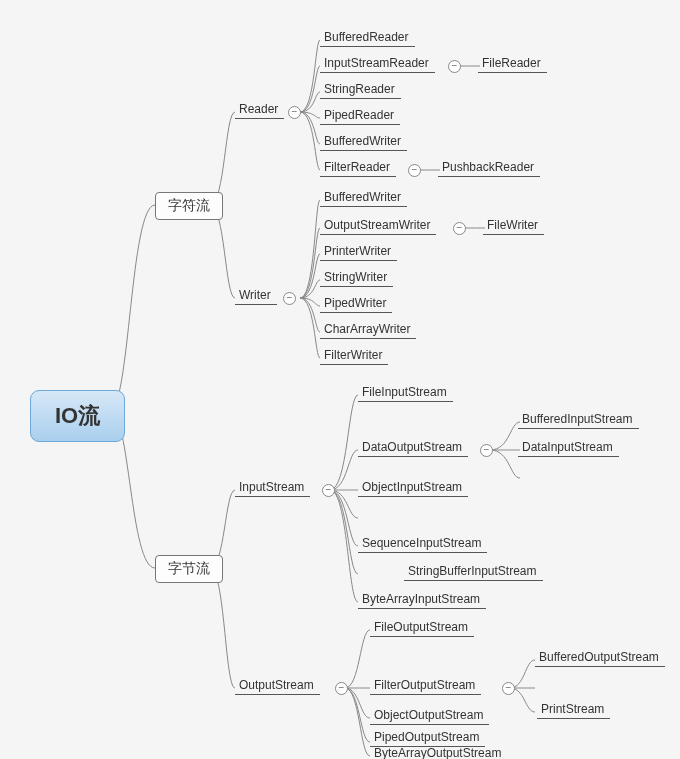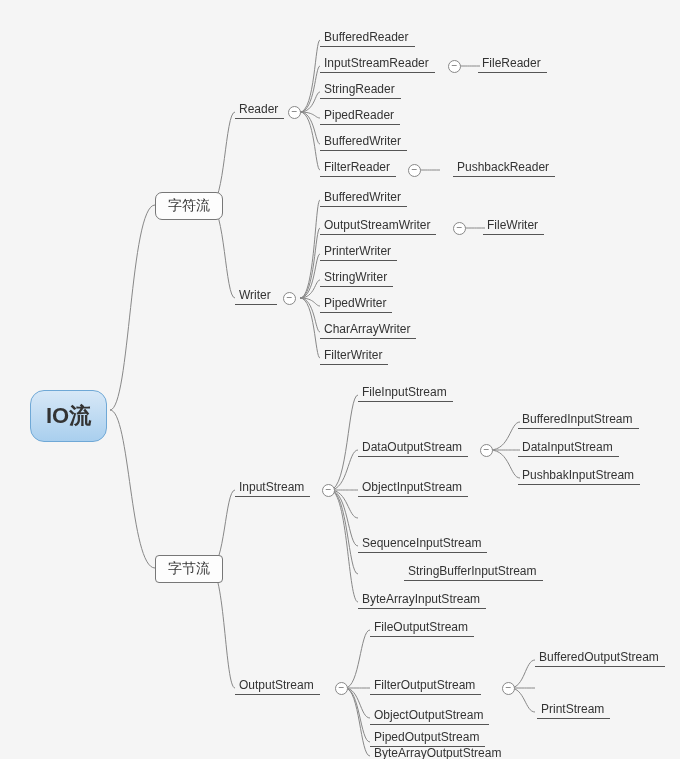--- a/index.html
+++ b/index.html
@@ -16,23 +16,23 @@
     position: relative;
     width: 680px;
     height: 759px;
   }
   .node {
     position: absolute;
     white-space: nowrap;
   }
   .root {
     border: 1px solid #6fa8d6;
-    border-radius: 14px;
+    border-radius: 9px;
     background: linear-gradient(#d7e8f7, #a9cfee);
-    padding: 10px 15px;
+    padding: 10px 24px;
     font-size: 22px;
     font-weight: bold;
     color: #333;
   }
   .box {
     border: 1px solid #777;
     border-radius: 4px;
     background: #fdfdfd;
     padding: 4px 12px;
     font-size: 14px;
@@ -126,21 +126,21 @@
 
     <path d="M510,688 C525,688 525,660 535,660"></path>
     <path d="M510,688 C525,688 525,688 535,688"></path>
     <path d="M510,688 C525,688 525,712 535,712"></path>
   </svg>
 
   <div class="node root" style="left:30px; top:390px;">
     <span>IO流</span>
   </div>
 
-  <div class="node box" style="left:155px; top:192px;border-radius:7px;">
+  <div class="node box" style="left:155px; top:192px;">
     <span>字符流</span>
   </div>
   <div class="node box" style="left:155px; top:555px;">
     <span>字节流</span>
   </div>
 
   <div class="node leaf" style="left:235px; top:100px;">
     <span>Reader</span>
   </div>
   <div class="collapse" style="left:288px; top:106px;">−</div>
@@ -152,21 +152,21 @@
 
   <div class="node leaf" style="left:320px; top:28px;">BufferedReader</div>
   <div class="node leaf" style="left:320px; top:54px;">InputStreamReader</div>
   <div class="collapse" style="left:448px; top:60px;">−</div>
   <div class="node leaf" style="left:478px; top:54px;">FileReader</div>
   <div class="node leaf" style="left:320px; top:80px;">StringReader</div>
   <div class="node leaf" style="left:320px; top:106px;">PipedReader</div>
   <div class="node leaf" style="left:320px; top:132px;">BufferedWriter</div>
   <div class="node leaf" style="left:320px; top:158px;">FilterReader</div>
   <div class="collapse" style="left:408px; top:164px;">−</div>
-  <div class="node leaf" style="left:453px; top:158px;">PushbackReader</div>
+  <div class="node leaf" style="left:438px; top:158px;">PushbackReader</div>
 
   <div class="node leaf" style="left:320px; top:188px;">BufferedWriter</div>
   <div class="node leaf" style="left:320px; top:216px;">OutputStreamWriter</div>
   <div class="collapse" style="left:453px; top:222px;">−</div>
   <div class="node leaf" style="left:483px; top:216px;">FileWriter</div>
   <div class="node leaf" style="left:320px; top:242px;">PrinterWriter</div>
   <div class="node leaf" style="left:320px; top:268px;">StringWriter</div>
   <div class="node leaf" style="left:320px; top:294px;">PipedWriter</div>
   <div class="node leaf" style="left:320px; top:320px;">CharArrayWriter</div>
   <div class="node leaf" style="left:320px; top:346px;">FilterWriter</div>
@@ -179,21 +179,20 @@
   <div class="node leaf" style="left:235px; top:676px;">
     <span>OutputStream</span>
   </div>
   <div class="collapse" style="left:335px; top:682px;">−</div>
 
   <div class="node leaf" style="left:358px; top:383px;">FileInputStream</div>
   <div class="node leaf" style="left:358px; top:438px;">DataOutputStream</div>
   <div class="collapse" style="left:480px; top:444px;">−</div>
   <div class="node leaf" style="left:518px; top:410px;">BufferedInputStream</div>
   <div class="node leaf" style="left:518px; top:438px;">DataInputStream</div>
-  <div class="node leaf" style="left:518px; top:466px;">PushbakInputStream</div>
   <div class="node leaf" style="left:358px; top:478px;">ObjectInputStream</div>
   <div class="node leaf" style="left:358px; top:534px;">SequenceInputStream</div>
   <div class="node leaf" style="left:358px; top:562px;margin-left:46px;">StringBufferInputStream</div>
   <div class="node leaf" style="left:358px; top:590px;">ByteArrayInputStream</div>
 
   <div class="node leaf" style="left:370px; top:618px;">FileOutputStream</div>
   <div class="node leaf" style="left:370px; top:676px;">FilterOutputStream</div>
   <div class="collapse" style="left:502px; top:682px;">−</div>
   <div class="node leaf" style="left:535px; top:648px;">BufferedOutputStream</div>
   <div class="node leaf" style="left:537px; top:700px;">PrintStream</div>

